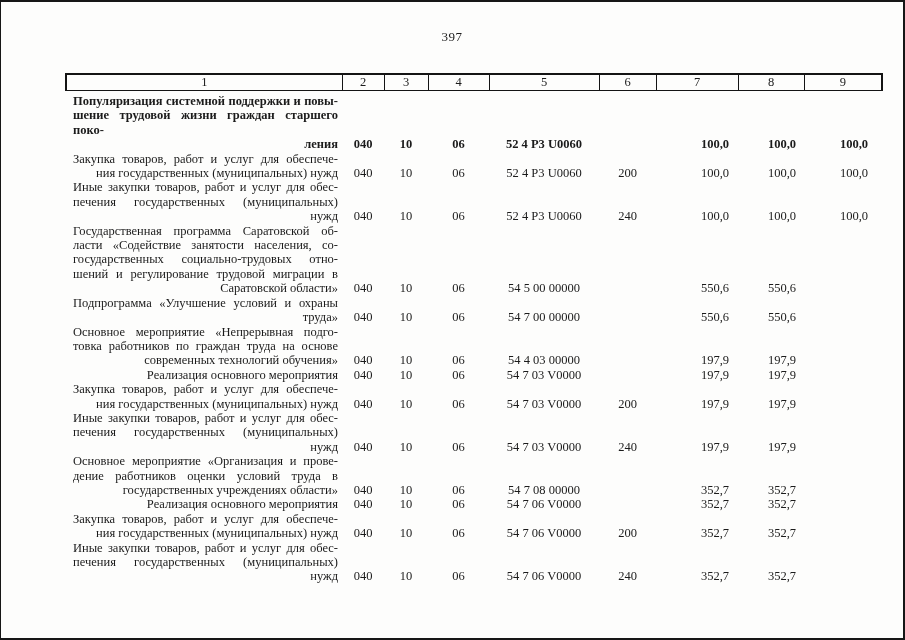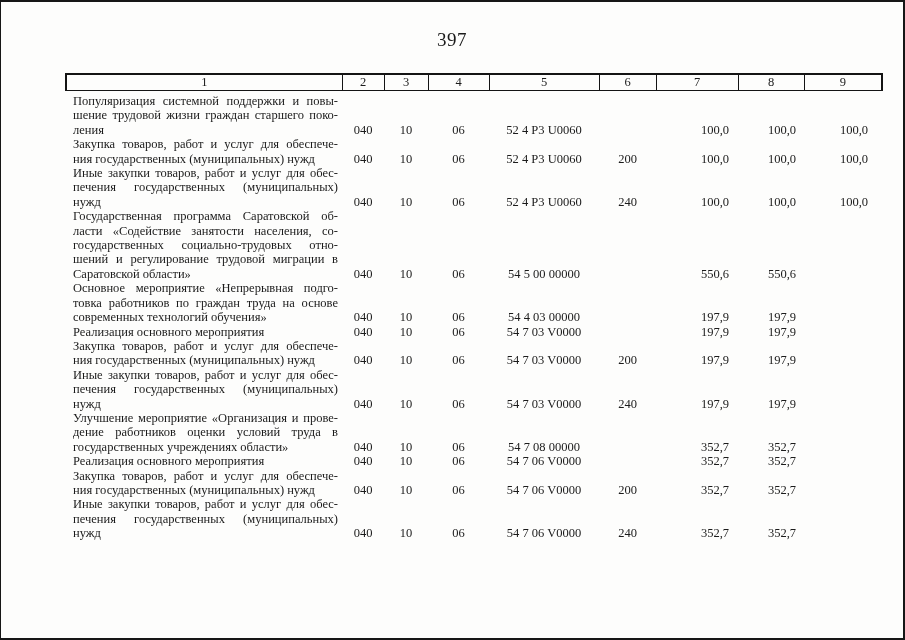--- a/index.html
+++ b/index.html
@@ -20,21 +20,21 @@
     overflow: hidden;
     font-family: "Liberation Serif", serif;
     color: #1b1b1b;
   }
   .page-number {
     position: absolute;
     top: 27px;
     left: 0;
     width: 100%;
     text-align: center;
-    font-size: 19px;
+    font-size: 13px;
     letter-spacing: 0.5px;
   }
   table.budget-table {
     position: absolute;
     left: 64px;
     top: 71px;
     width: 816px;
     border-collapse: collapse;
     table-layout: fixed;
   }
@@ -52,27 +52,27 @@
   }
   thead th:first-child { border-left-width: 2px; }
   thead th:last-child  { border-right-width: 2px; }
   tbody td {
     padding: 0;
     vertical-align: bottom;
     font-size: 12.5px;
     line-height: 14.4px;
     white-space: nowrap;
   }
-  tbody tr:first-child td { padding-top: 3px; }
+  tbody tr:first-child td { padding-top: 3px; font-weight: bold; }
   td.name {
     padding-left: 7px;
     padding-right: 4px;
     white-space: normal;
   }
-  td.name .line { text-align: left; }
+  td.name .line { text-align: right; }
   td.name .line.just {
     text-align: justify;
     text-align-last: justify;
   }
   td.c2, td.c3, td.c4, td.c5, td.c6 { text-align: center; }
   td.c7 { text-align: right; padding-right: 9px; }
   td.c8 { text-align: right; padding-right: 8px; }
   td.c9 { text-align: right; padding-right: 14px; }
 </style>
 </head>
@@ -163,20 +163,34 @@
       <td class="c3">10</td>
       <td class="c4">06</td>
       <td class="c5">54 5 00 00000</td>
       <td class="c6"></td>
       <td class="c7">550,6</td>
       <td class="c8">550,6</td>
       <td class="c9"></td>
     </tr>
         <tr>
       <td class="name">
+            <div class="line just">Подпрограмма «Улучшение условий и охраны</div>
+            <div class="line">труда»</div>
+          </td>
+      <td class="c2">040</td>
+      <td class="c3">10</td>
+      <td class="c4">06</td>
+      <td class="c5">54 7 00 00000</td>
+      <td class="c6"></td>
+      <td class="c7">550,6</td>
+      <td class="c8">550,6</td>
+      <td class="c9"></td>
+    </tr>
+        <tr>
+      <td class="name">
             <div class="line just">Основное мероприятие «Непрерывная подго-</div>
             <div class="line just">товка работников по граждан труда на основе</div>
             <div class="line">современных технологий обучения»</div>
           </td>
       <td class="c2">040</td>
       <td class="c3">10</td>
       <td class="c4">06</td>
       <td class="c5">54 4 03 00000</td>
       <td class="c6"></td>
       <td class="c7">197,9</td>
@@ -220,21 +234,21 @@
       <td class="c3">10</td>
       <td class="c4">06</td>
       <td class="c5">54 7 03 V0000</td>
       <td class="c6">240</td>
       <td class="c7">197,9</td>
       <td class="c8">197,9</td>
       <td class="c9"></td>
     </tr>
         <tr>
       <td class="name">
-            <div class="line just">Улучшение мероприятие «Организация и прове-</div>
+            <div class="line just">Основное мероприятие «Организация и прове-</div>
             <div class="line just">дение работников оценки условий труда в</div>
             <div class="line">государственных учреждениях области»</div>
           </td>
       <td class="c2">040</td>
       <td class="c3">10</td>
       <td class="c4">06</td>
       <td class="c5">54 7 08 00000</td>
       <td class="c6"></td>
       <td class="c7">352,7</td>
       <td class="c8">352,7</td>

